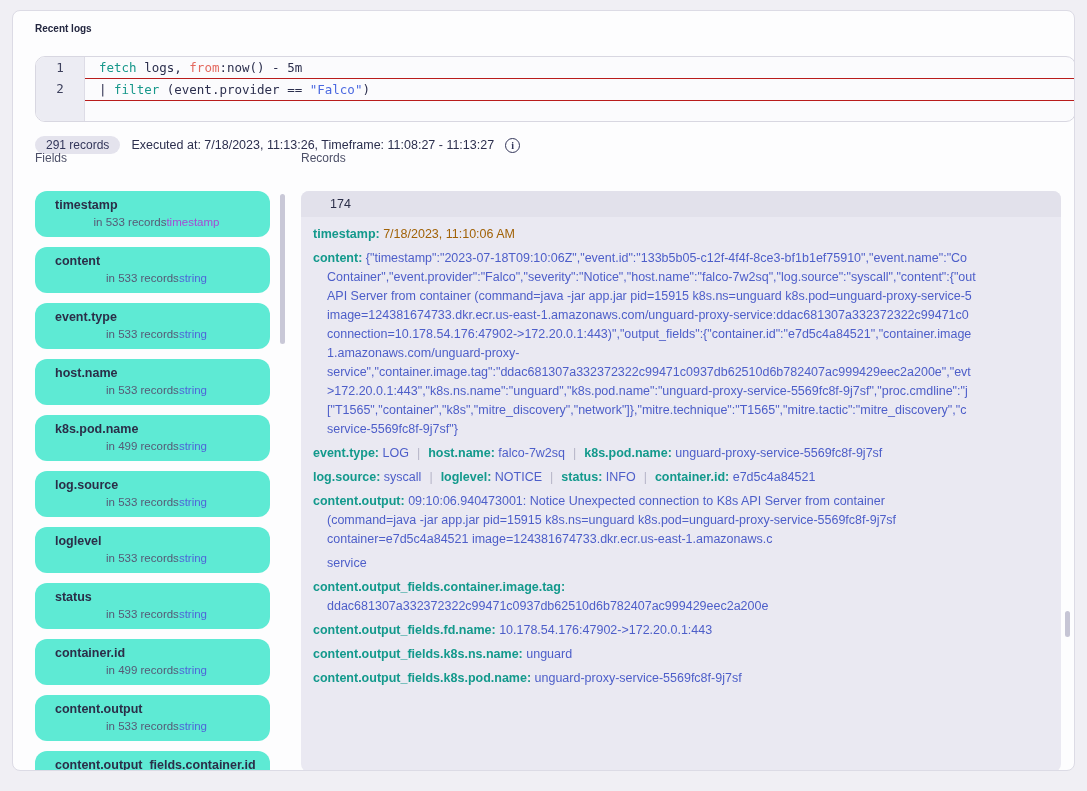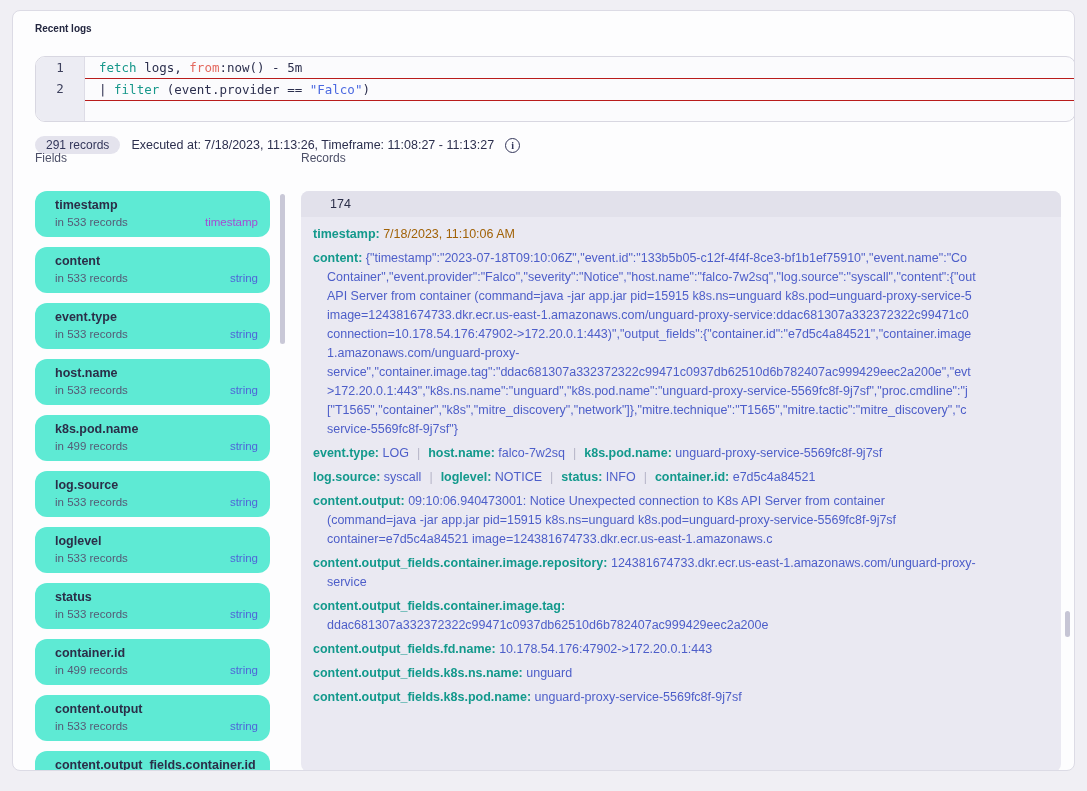--- a/index.html
+++ b/index.html
@@ -53,21 +53,21 @@
   .lbl-records{left:288px;}
   
   .fields-list{
     position:absolute;left:22px;top:180px;width:235px;height:581px;overflow:hidden;
   }
   .field-card{
     background:#5eead4;border-radius:12px;height:46px;margin-bottom:10px;
     padding:7px 12px 0 20px;box-sizing:border-box;cursor:pointer;
   }
   .field-name{font-size:12.5px;font-weight:700;color:#2b2e48;white-space:nowrap;overflow:hidden;}
-  .field-meta{display:flex;justify-content:space-between;margin-top:4px;font-size:11.5px;}
+  .field-meta{display:flex;justify-content:center;margin-top:4px;font-size:11.5px;}
   .field-count{color:#565975;}
   .type-blue{color:#4f66d8;}
   .type-purple{color:#a44bd3;}
   .vscroll{position:absolute;border-radius:3px;background:#c9c8d7;cursor:pointer;}
   .fields-scroll{left:267px;top:183px;width:5px;height:150px;}
   .records-scroll{left:1052px;top:600px;width:5px;height:26px;background:#c6c5d5;}
   
   .records-panel{
     position:absolute;left:288px;top:180px;width:760px;height:581px;
     background:#eae9f2;border-radius:8px;overflow:hidden;
@@ -216,21 +216,20 @@
         </div>
         <div class="rec-row">
           <div class="rec-line"><span class="rec-key">log.source:</span> <span class="rec-val">syscall</span><span class="rec-sep">|</span><span class="rec-key">loglevel:</span> <span class="rec-val">NOTICE</span><span class="rec-sep">|</span><span class="rec-key">status:</span> <span class="rec-val">INFO</span><span class="rec-sep">|</span><span class="rec-key">container.id:</span> <span class="rec-val">e7d5c4a84521</span></div>
         </div>
         <div class="rec-row">
           <div class="rec-line"><span class="rec-key">content.output:</span> <span class="rec-val">09:10:06.940473001: Notice Unexpected connection to K8s API Server from container</span></div>
           <div class="rec-line wrap"><span class="rec-val">(command=java -jar app.jar pid=15915 k8s.ns=unguard k8s.pod=unguard-proxy-service-5569fc8f-9j7sf</span></div>
           <div class="rec-line wrap"><span class="rec-val">container=e7d5c4a84521 image=124381674733.dkr.ecr.us-east-1.amazonaws.c</span></div>
         </div>
         <div class="rec-row">
-          <div class="rec-line"><span class="rec-key">content.output_fields.container.image.repository:</span> <span class="rec-val">124381674733.dkr.ecr.us-east-1.amazonaws.com/unguard-proxy-</span></div>
           <div class="rec-line wrap"><span class="rec-val">service</span></div>
         </div>
         <div class="rec-row">
           <div class="rec-line"><span class="rec-key">content.output_fields.container.image.tag:</span></div>
           <div class="rec-line wrap"><span class="rec-val">ddac681307a332372322c99471c0937db62510d6b782407ac999429eec2a200e</span></div>
         </div>
         <div class="rec-row">
           <div class="rec-line"><span class="rec-key">content.output_fields.fd.name:</span> <span class="rec-val">10.178.54.176:47902-&gt;172.20.0.1:443</span></div>
         </div>
         <div class="rec-row">

